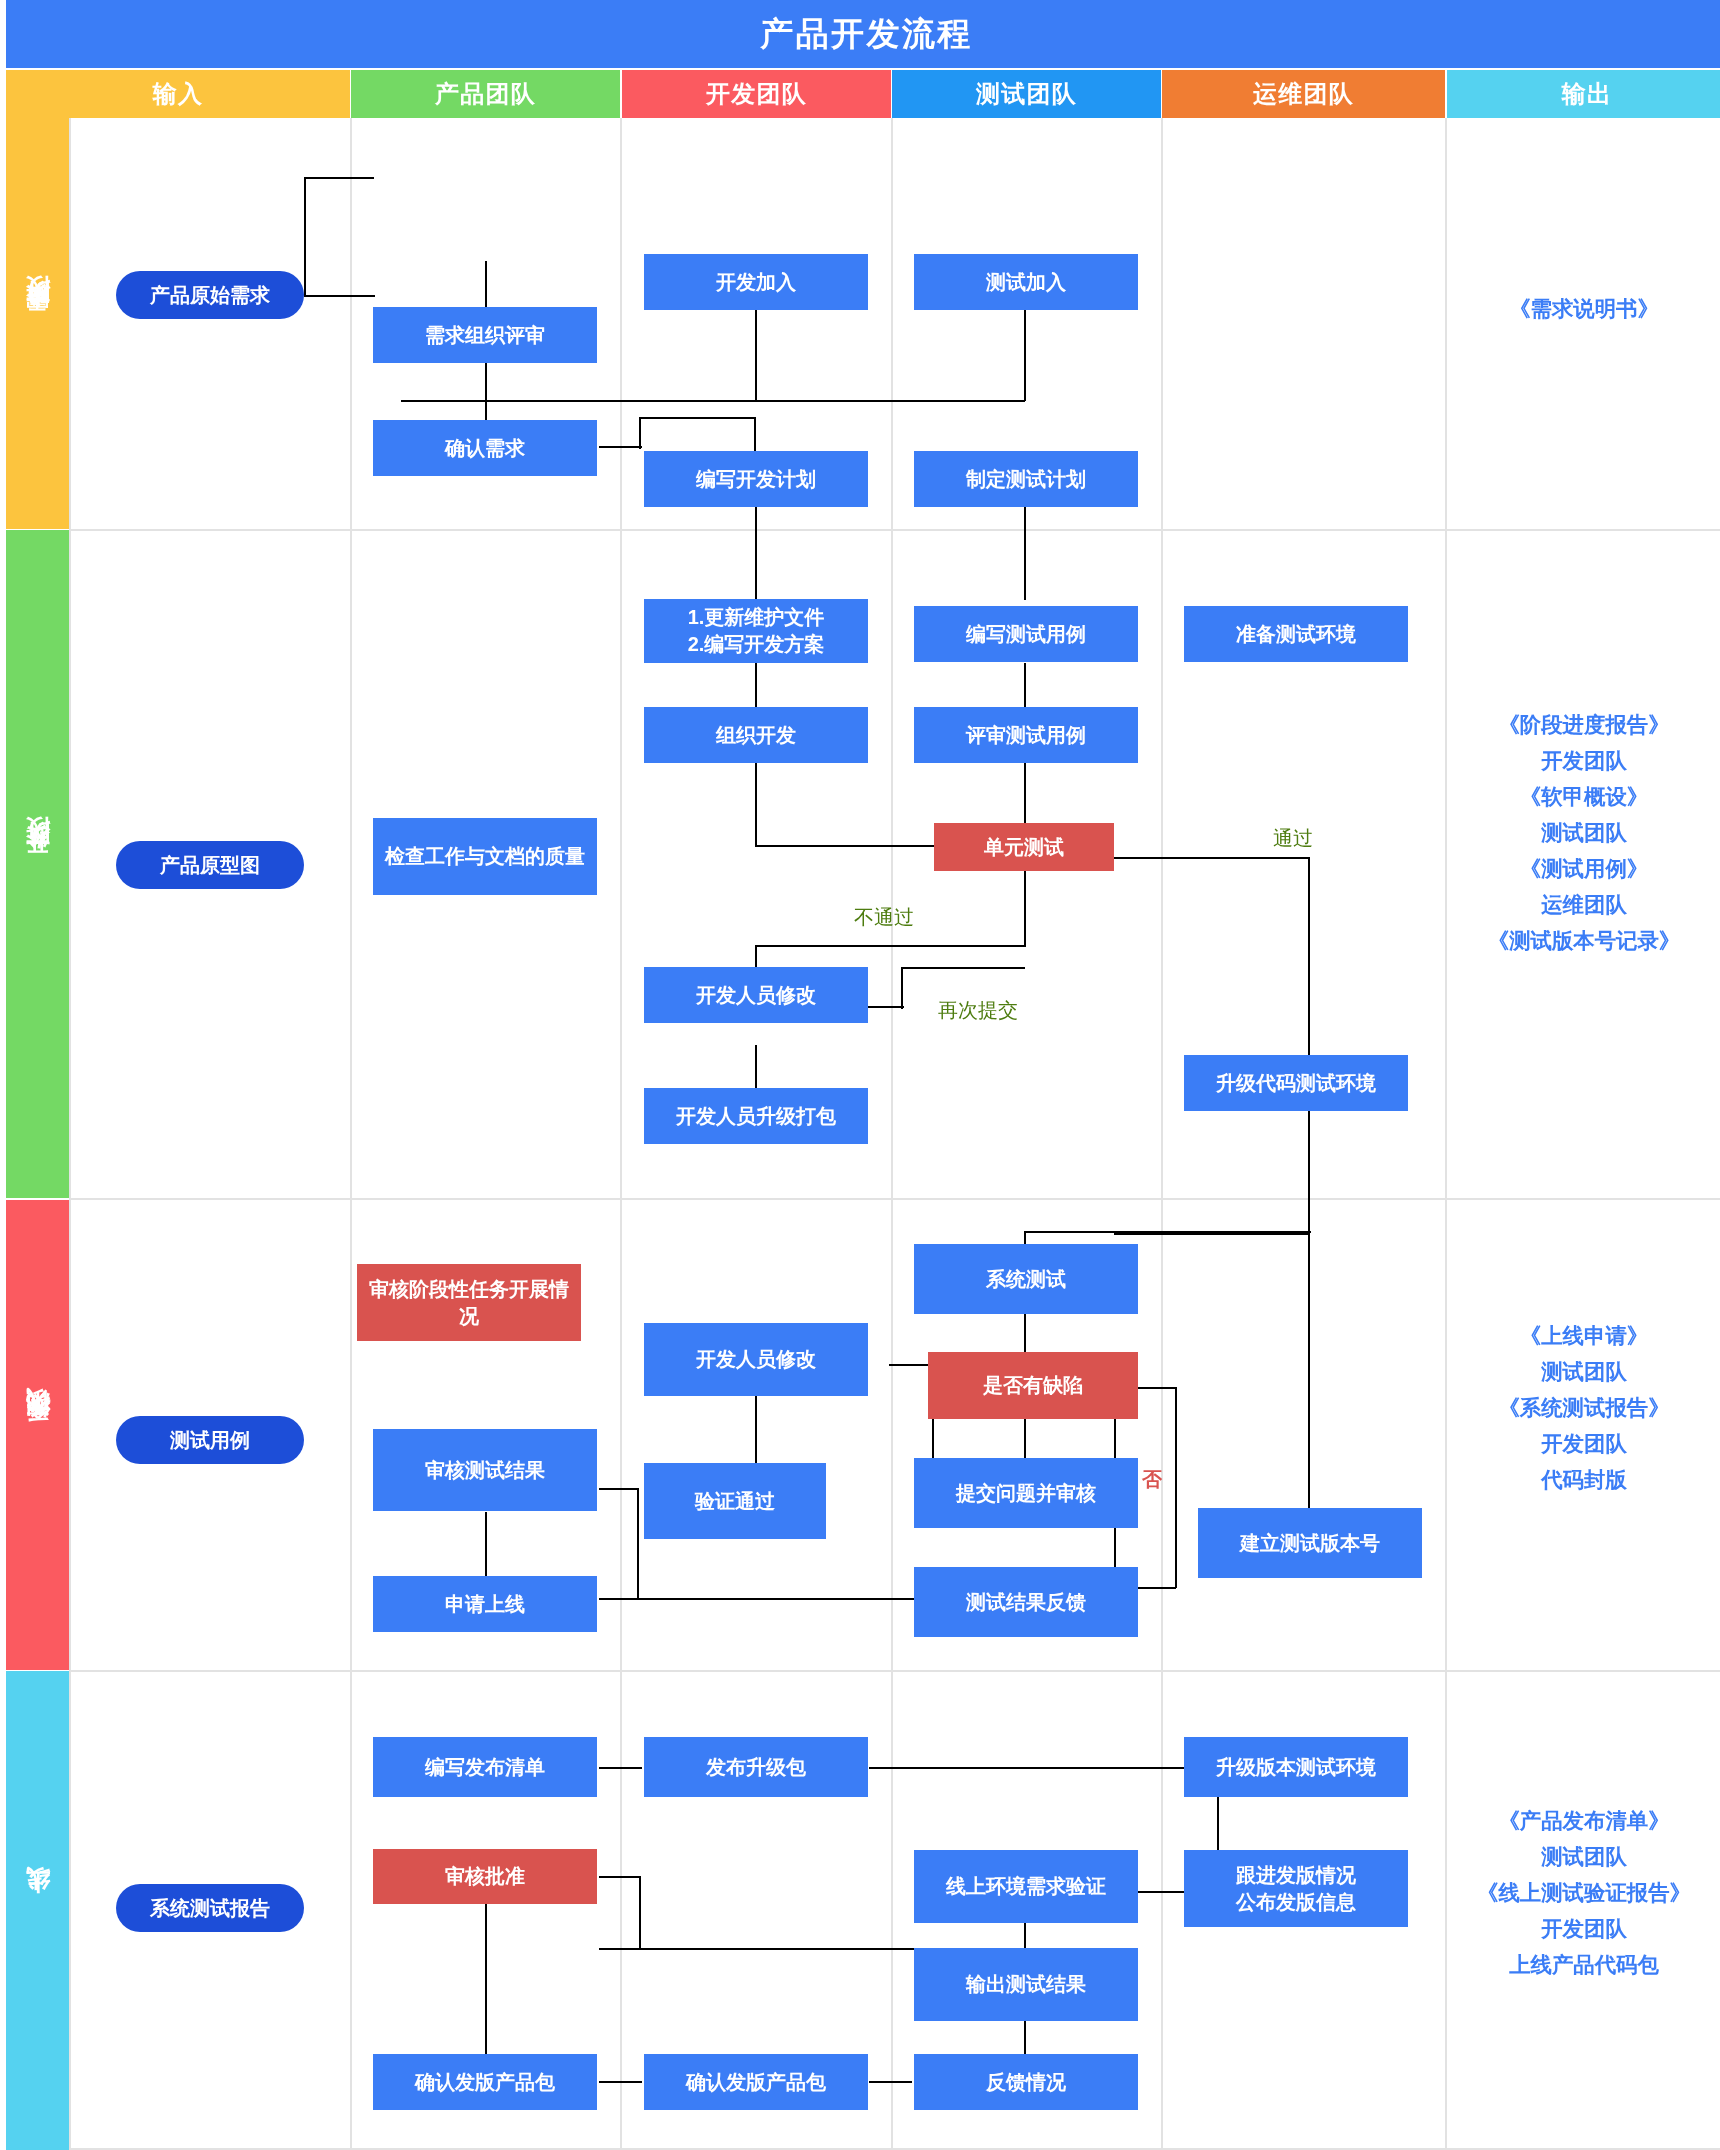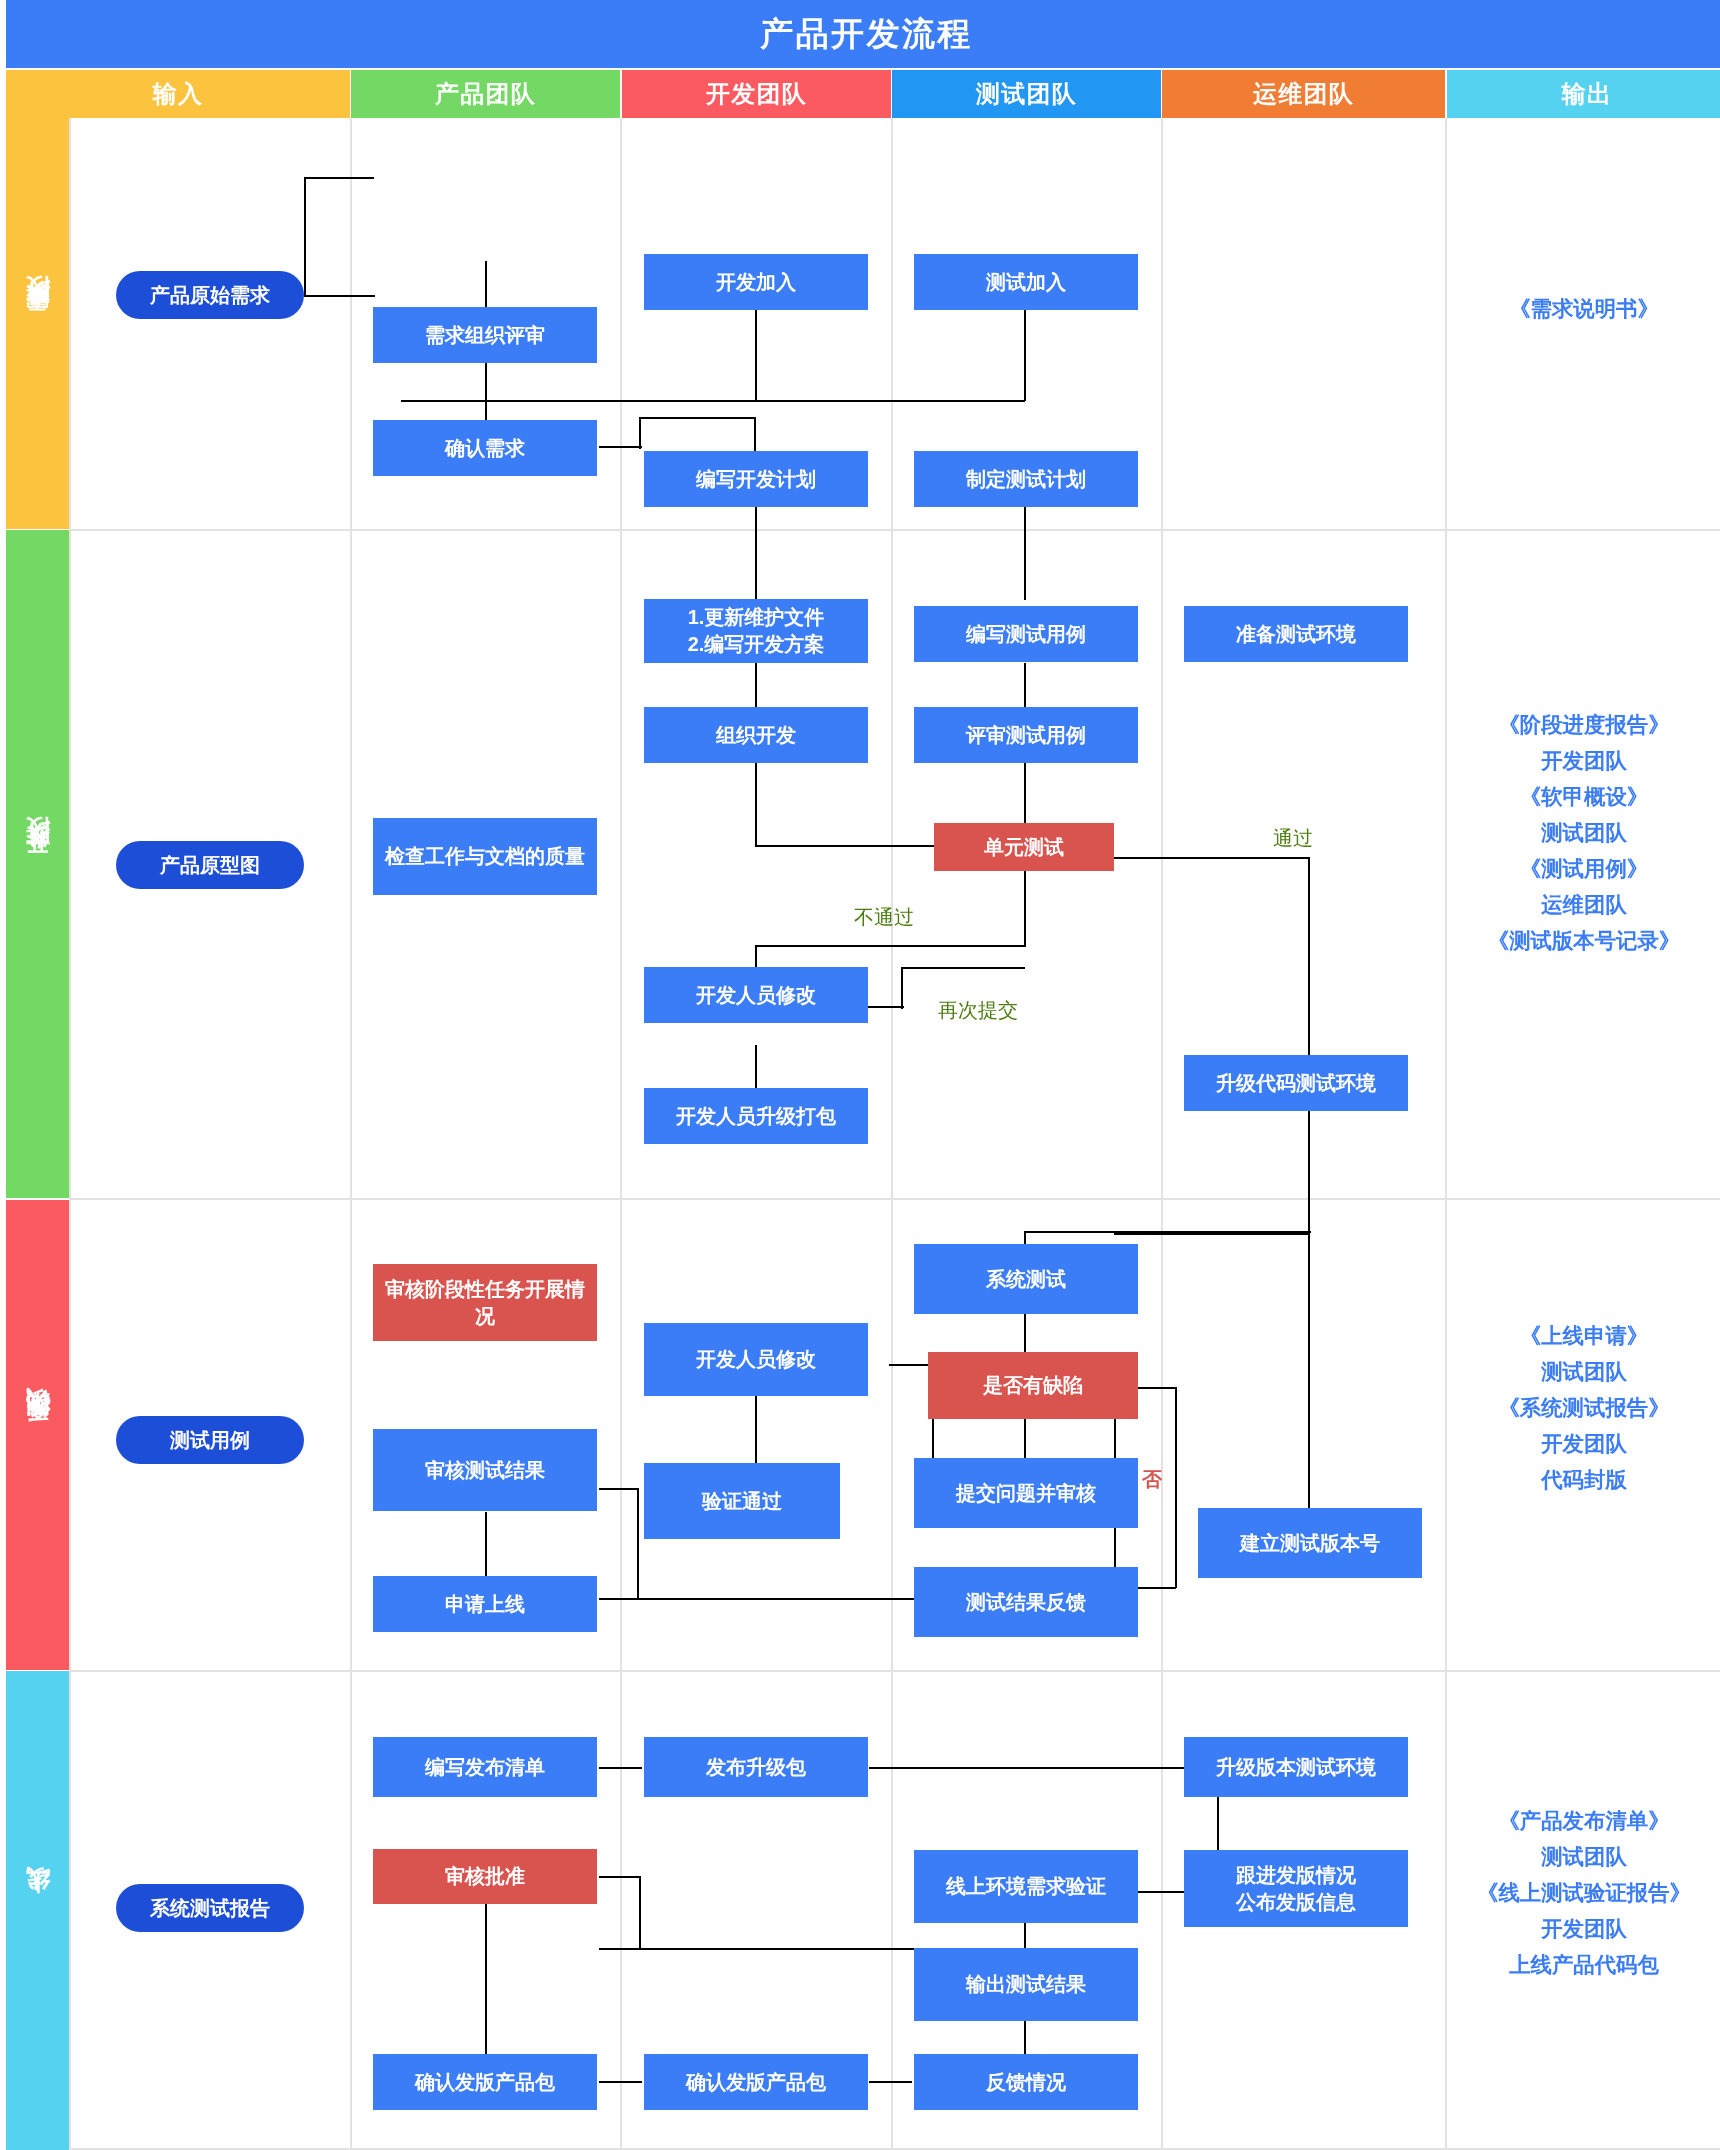--- a/index.html
+++ b/index.html
@@ -267,33 +267,33 @@
   <div class="node blue" style="left:638px;top:967px;width:224px;height:56px;">
       <span>开发人员修改</span>
     </div>
   <div class="node blue" style="left:638px;top:1088px;width:224px;height:56px;">
       <span>开发人员升级打包</span>
     </div>
   <div class="node blue" style="left:1178px;top:1055px;width:224px;height:56px;">
       <span>升级代码测试环境</span>
     </div>
 
-  <div class="node red" style="left:367px;top:1264px;width:224px;height:77px;">
+  <div class="node red" style="left:351px;top:1264px;width:224px;height:77px;">
       <span>审核阶段性任务开展情况</span>
     </div>
   <div class="node blue" style="left:367px;top:1429px;width:224px;height:82px;">
       <span>审核测试结果</span>
     </div>
   <div class="node blue" style="left:367px;top:1576px;width:224px;height:56px;">
       <span>申请上线</span>
     </div>
   <div class="node blue" style="left:638px;top:1323px;width:224px;height:73px;">
       <span>开发人员修改</span>
     </div>
-  <div class="node blue" style="left:638px;top:1463px;width:196px;height:76px;">
+  <div class="node blue" style="left:638px;top:1463px;width:182px;height:76px;">
       <span>验证通过</span>
     </div>
   <div class="node blue" style="left:908px;top:1244px;width:224px;height:70px;">
       <span>系统测试</span>
     </div>
   <div class="node red" style="left:922px;top:1352px;width:210px;height:67px;">
       <span>是否有缺陷</span>
     </div>
   <div class="node blue" style="left:908px;top:1458px;width:224px;height:70px;">
       <span>提交问题并审核</span>

